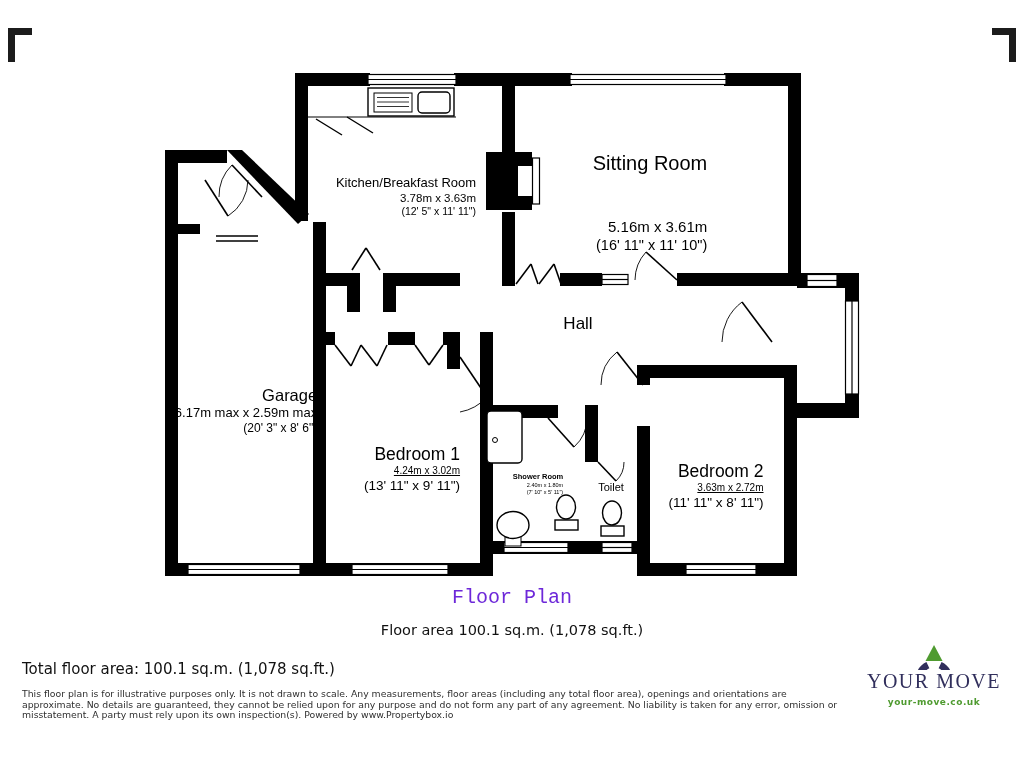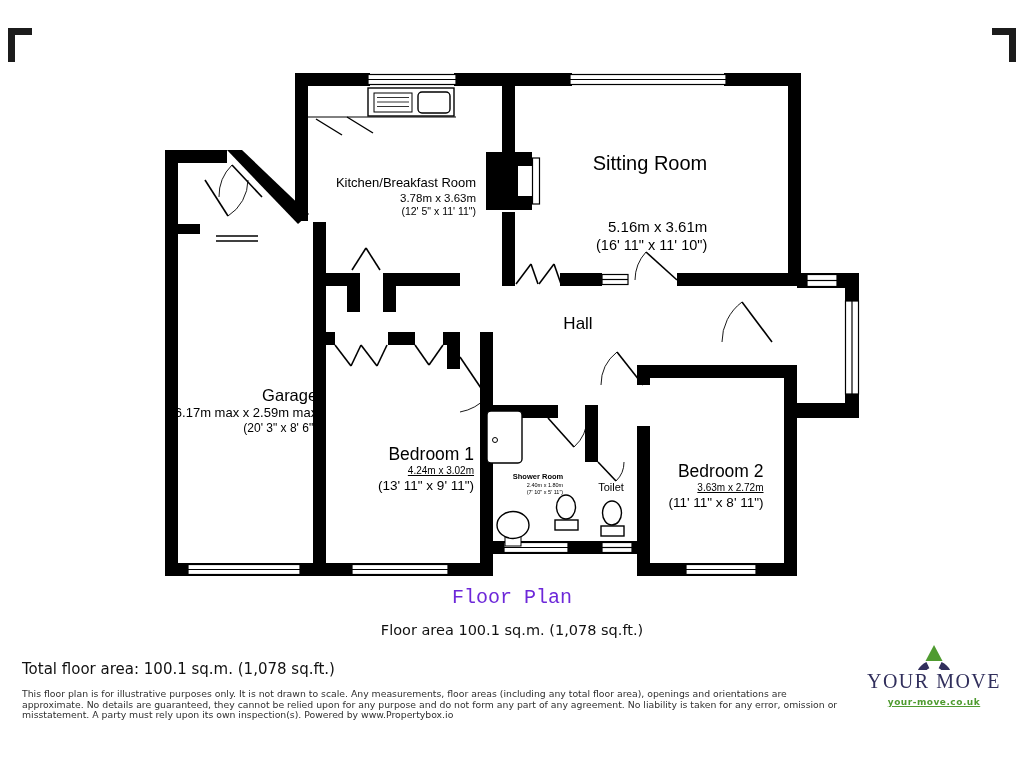--- a/index.html
+++ b/index.html
@@ -37,21 +37,21 @@
   .total-area{position:absolute;left:22px;top:660px;font-family:"DejaVu Sans",sans-serif;
               font-size:15px;color:#111;}
   .disclaimer{position:absolute;left:22px;top:689px;width:828px;
               font-family:"DejaVu Sans",sans-serif;font-size:9.3px;line-height:10.6px;color:#2f2f2f;}
   
   .logo{position:absolute;left:853px;top:630px;width:162px;text-align:center;}
   .logo-mark{margin:0 auto;}
   .logo-brand{font-family:"Liberation Serif",serif;font-size:20px;letter-spacing:1.5px;
               color:#312f5c;margin-top:0;}
   .logo-site{font-family:"DejaVu Sans",sans-serif;font-size:9px;font-weight:700;
-             letter-spacing:.5px;color:#4f9b30;margin-top:4px;text-decoration:underline;}
+             letter-spacing:.5px;color:#4f9b30;margin-top:4px;}
   
   .corner{position:absolute;background:#1c1c1c;}
 </style>
 </head>
 <body>
 
 <div class="page">
 
   <div class="corner" style="left:8px;top:28px;width:24px;height:7px;"></div>
   <div class="corner" style="left:8px;top:28px;width:7px;height:34px;"></div>
@@ -281,21 +281,21 @@
     <div class="room-metric">5.16m x 3.61m</div>
     <div class="room-imperial">(16' 11" x 11' 10")</div>
   </div>
 
   <div class="label lbl-garage" style="left:246px;top:410px;">
     <div class="room-name">Garage</div>
     <div class="room-metric">6.17m max x 2.59m max</div>
     <div class="room-imperial">(20' 3" x 8' 6")</div>
   </div>
 
-  <div class="label lbl-bed" style="left:426px;top:469px;">
+  <div class="label lbl-bed" style="left:412px;top:469px;">
     <div class="room-name">Bedroom 1</div>
     <div class="room-metric">4.24m x 3.02m</div>
     <div class="room-imperial">(13' 11" x 9' 11")</div>
   </div>
 
   <div class="label lbl-bed" style="left:716px;top:486px;">
     <div class="room-name">Bedroom 2</div>
     <div class="room-metric">3.63m x 2.72m</div>
     <div class="room-imperial">(11' 11" x 8' 11")</div>
   </div>

